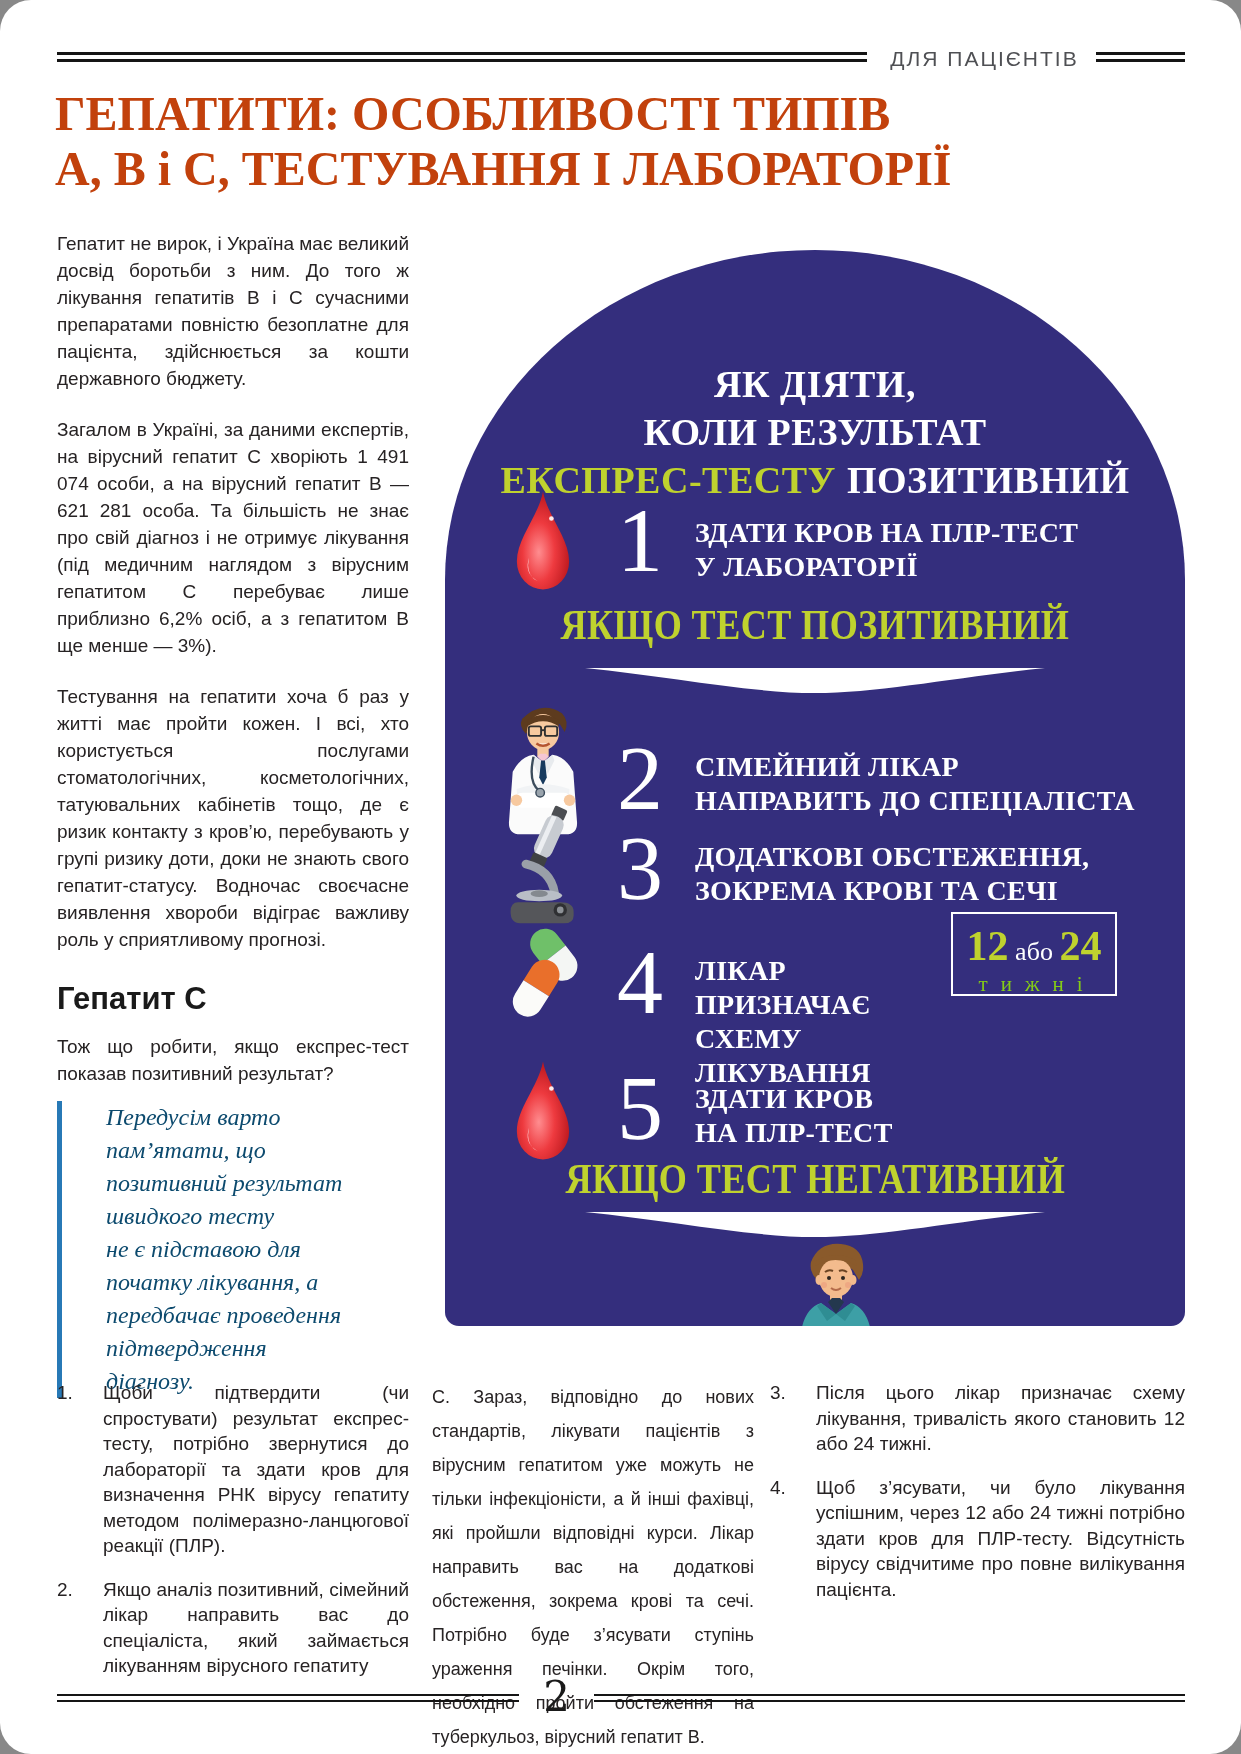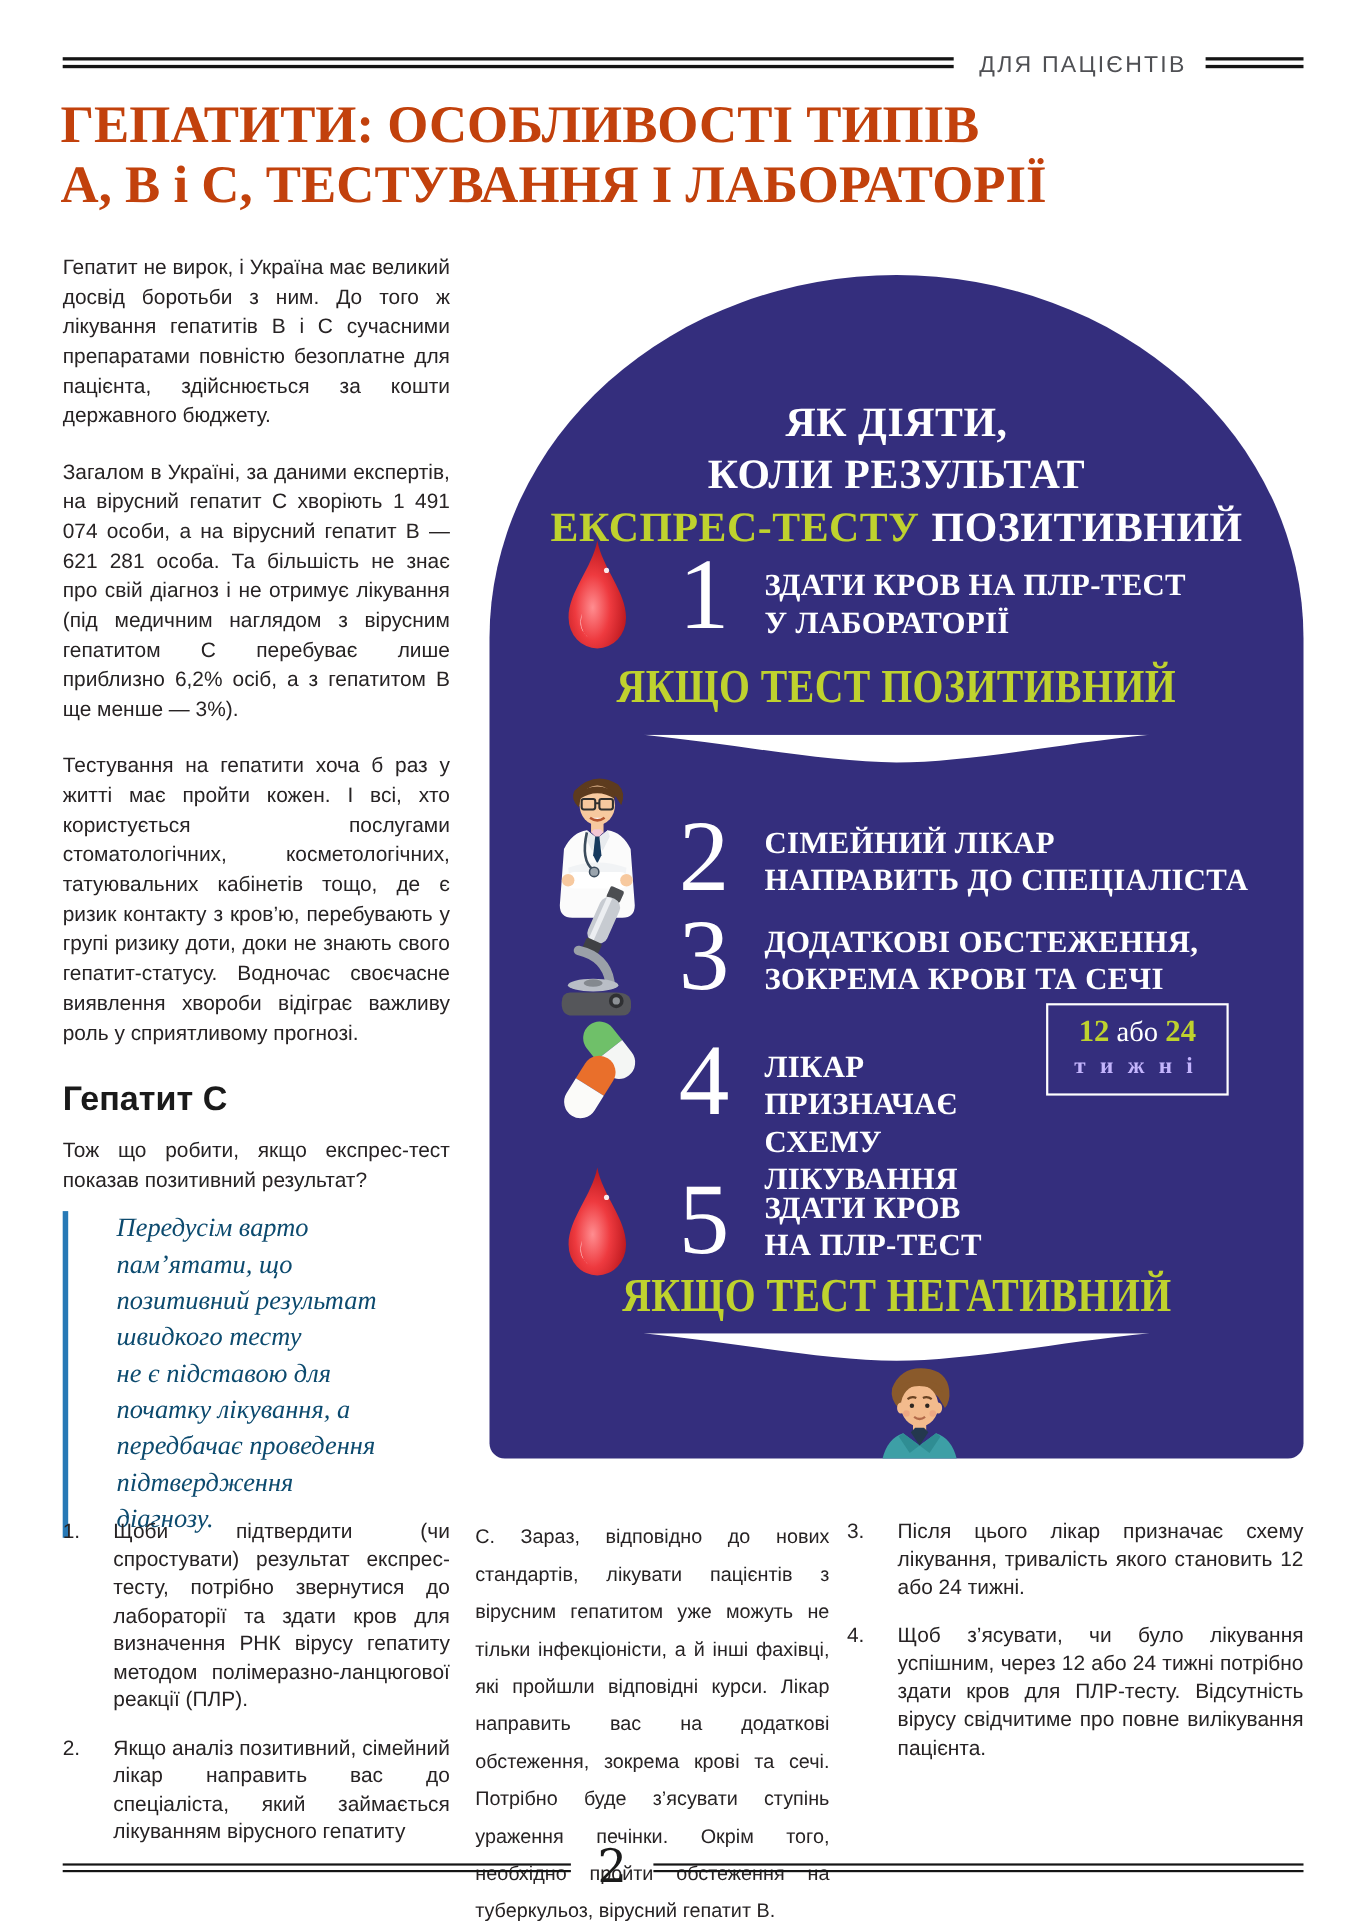--- a/index.html
+++ b/index.html
@@ -1,20 +1,20 @@
 <!DOCTYPE html>
 <html><head>
 <meta charset="utf-8">
 <style>
   * { margin:0; padding:0; box-sizing:border-box; }
   html,body { background:#888; }
   .page {
     position:relative; width:1241px; height:1754px; background:#fff;
     margin:0 auto; overflow:hidden;
-    font-family:"Liberation Sans", sans-serif; color:#272324;
+    font-family:"Liberation Sans", sans-serif; color:#272324;border-radius:31px;
   }
   
   .dblrule { border-top:3px solid #151515; border-bottom:3px solid #151515; height:10px; }
   .hdr-rule-left { position:absolute; top:52px; left:57px; width:810px; }
   .hdr-rule-right { position:absolute; top:52px; left:1096px; width:89px; }
   .hdr-label {
     position:absolute; top:47px; left:882px; width:205px; text-align:center;
     font-size:21px; letter-spacing:2px; color:#4f5054; font-weight:400;
   }
   
@@ -49,22 +49,22 @@
   .ig-text { position:absolute; left:250px; width:440px;
     font-weight:700; font-size:28px; line-height:34px; letter-spacing:.3px; }
   .ig-icon { position:absolute; }
   .banner { position:absolute; left:0; width:100%; text-align:center; }
   .banner > span { display:inline-block; transform:scaleX(.84); transform-origin:center;
     font-weight:700; font-size:43px; line-height:46px; letter-spacing:.5px; color:#bfd22e; }
   .chevron { position:absolute; left:140px; width:460px; height:26px; }
   .dur-box { position:absolute; left:506px; top:662px; width:166px; height:84px;
     border:2px solid #fff; text-align:center; padding-top:8px; }
   .dur-line1 { font-size:26px; color:#fff; }
-  .dur-line1 .big { font-weight:700; font-size:28px; color:#bfd22e; }
-  .dur-unit { font-weight:700; font-size:21px; color:#c4b5fd; letter-spacing:13px;
+  .dur-line1 .big { font-weight:700; font-size:42px; color:#bfd22e; }
+  .dur-unit { font-weight:400; font-size:21px; color:#84cc16; letter-spacing:13px;
     margin-top:2px; margin-left:6px; }
   
   .bcols { position:absolute; top:1380px; left:57px; width:1128px; }
   .bcol { position:absolute; top:0; }
   .bcol-1 { left:0; width:352px; }
   .bcol-2 { left:375px; width:322px; }
   .bcol-3 { left:713px; width:415px; }
   .li { display:flex; margin-bottom:18px; }
   .li .marker { flex:0 0 46px; font-size:19px; line-height:25.5px; }
   .li .li-text { flex:1; font-size:19px; line-height:25.5px; text-align:justify; }

